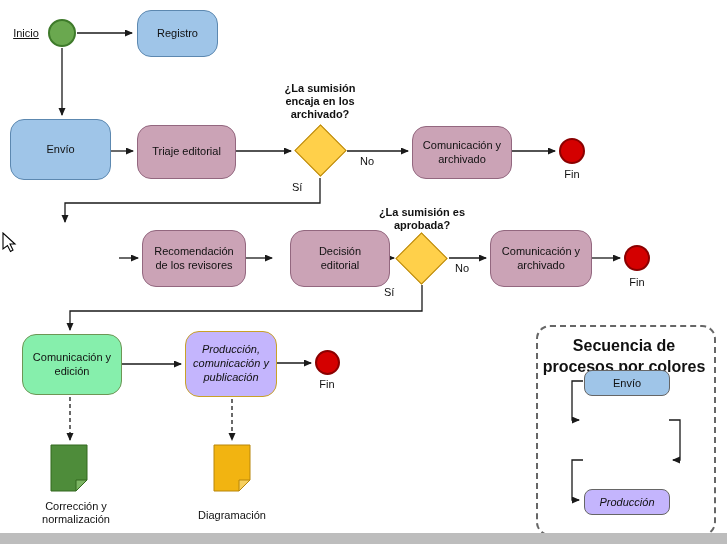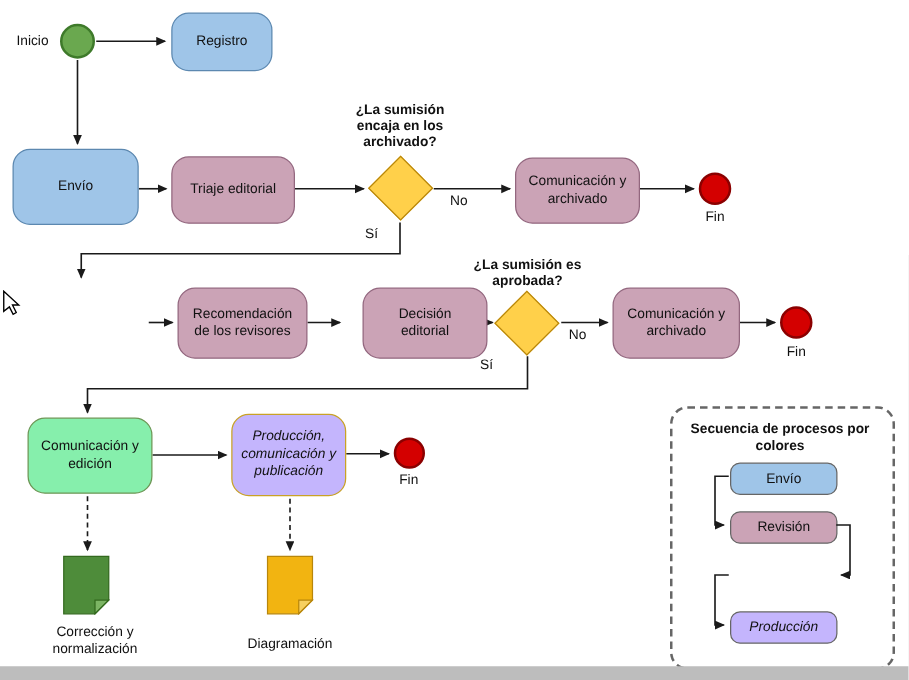--- a/index.html
+++ b/index.html
@@ -27,38 +27,37 @@
   .lbl{position:absolute;font-size:11px;line-height:1.2;color:#111;}
   .bold{font-weight:bold;}
   .center{text-align:center;}
   .pad-lg{padding:2px 13px;margin-left:14px;}
   svg.connectors{position:absolute;left:0;top:0;width:727px;height:544px;pointer-events:none;}
   .legend{
     position:absolute;left:536px;top:325px;width:180px;height:211px;
     border:2px dashed #666;border-radius:14px;background:#fff;box-sizing:border-box;
   }
   .legend-title{position:absolute;top:9px;left:4px;right:8px;text-align:center;
-    font-size:11px;font-weight:bold;line-height:1.3;}
+    font-size:16px;font-weight:bold;line-height:1.3;}
   .legend-item{
     position:absolute;left:46px;width:86px;height:26px;border-radius:8px;
     display:flex;align-items:center;justify-content:center;font-size:11px;
     border:1px solid #666;box-sizing:border-box;
   }
   .note{position:absolute;}
   .bottombar{position:absolute;left:0;top:533px;width:727px;height:11px;background:#bdbdbd;}
 </style>
 </head>
 <body>
 
 <div id="canvas">
 
   <div class="legend">
     <div class="legend-title">Secuencia de procesos por colores</div>
     <div class="legend-item blue" style="top:43px;">Envío</div>
-    <div class="legend-item pink" style="top:82px;">Revisión</div>
     <div class="legend-item yellowbox" style="top:162px;">Producción</div>
   </div>
 
   <svg class="connectors">
     <defs>
       <marker id="arw" markerWidth="9" markerHeight="9" refX="7" refY="3.5" orient="auto" markerUnits="userSpaceOnUse">
         <path d="M0,0 L8,3.5 L0,7 Z" fill="#1a1a1a"></path>
       </marker>
     </defs>
     <g stroke="#1a1a1a" stroke-width="1.3" fill="none">
@@ -78,21 +77,21 @@
       <line x1="122" y1="364" x2="181" y2="364" marker-end="url(#arw)"></line>
       <line x1="277" y1="363" x2="311" y2="363" marker-end="url(#arw)"></line>
       <line x1="70" y1="397" x2="70" y2="440" stroke-dasharray="4 3" marker-end="url(#arw)"></line>
       <line x1="232" y1="399" x2="232" y2="440" stroke-dasharray="4 3" marker-end="url(#arw)"></line>
       <path d="M583,381 L572,381 L572,420 L579,420" marker-end="url(#arw)"></path>
       <path d="M669,420 L680,420 L680,460 L673,460" marker-end="url(#arw)"></path>
       <path d="M583,460 L572,460 L572,500 L579,500" marker-end="url(#arw)"></path>
     </g>
   </svg>
 
-  <div class="lbl center" style="left:5px;top:27px;width:42px;">Inicio</div>
+  <div class="lbl center" style="left:5px;top:27px;width:42px;text-decoration:underline;">Inicio</div>
   <div class="circle start" style="left:48px;top:19px;width:28px;height:28px;"></div>
   <div class="node rounded blue" style="left:137px;top:10px;width:81px;height:47px;">Registro</div>
 
   <div class="node rounded blue" style="left:10px;top:119px;width:101px;height:61px;">Envío</div>
   <div class="node rounded pink" style="left:137px;top:125px;width:99px;height:54px;">Triaje editorial</div>
   <div class="lbl bold center" style="left:270px;top:82px;width:100px;">¿La sumisión encaja en los archivado?</div>
   <div class="diamond" style="left:302px;top:132px;"></div>
   <div class="lbl" style="left:360px;top:155px;">No</div>
   <div class="lbl" style="left:292px;top:181px;">Sí</div>
   <div class="node rounded pink" style="left:412px;top:126px;width:100px;height:53px;">Comunicación y archivado</div>

